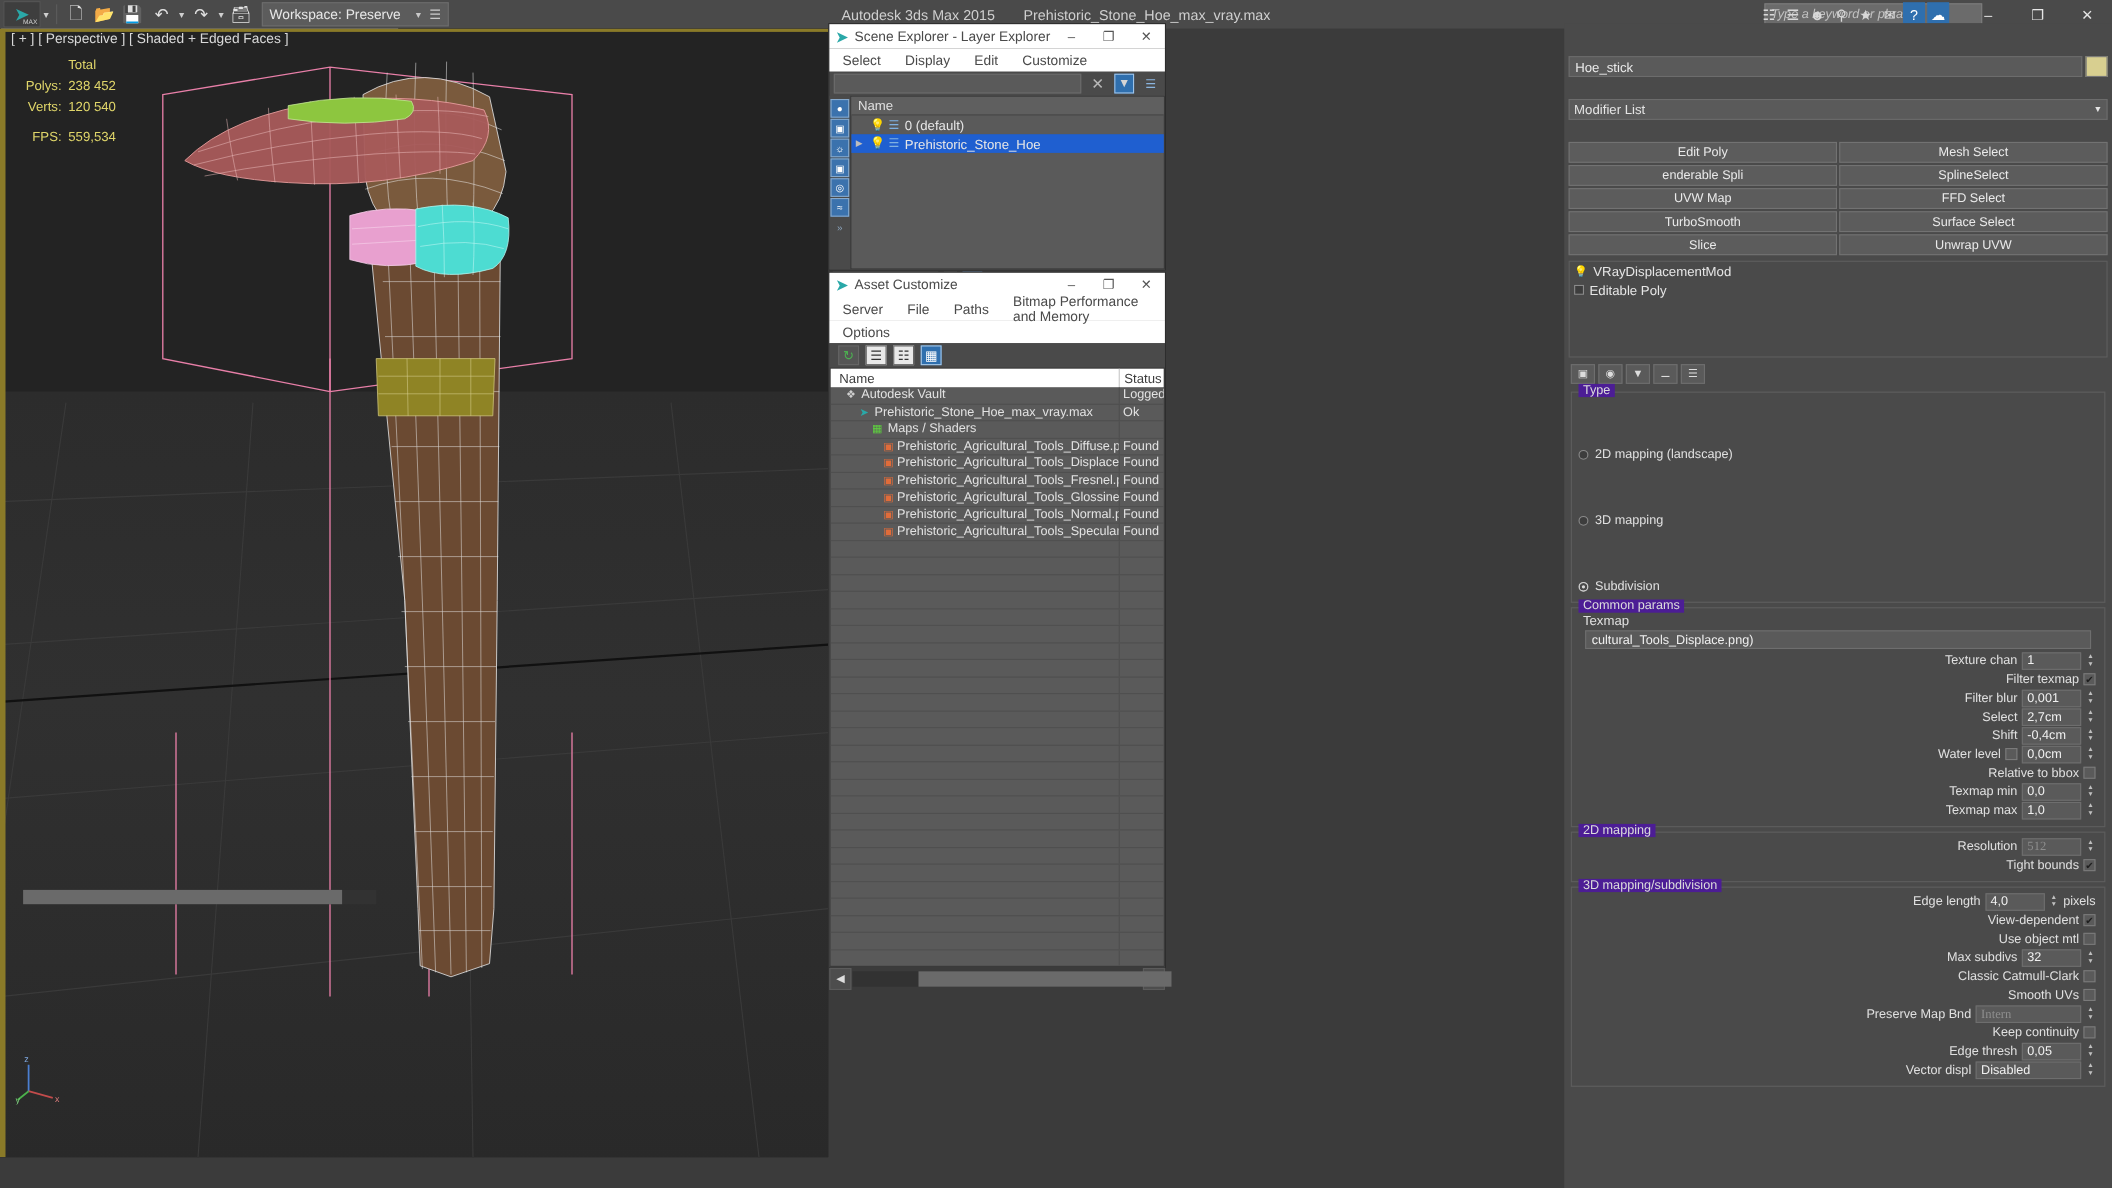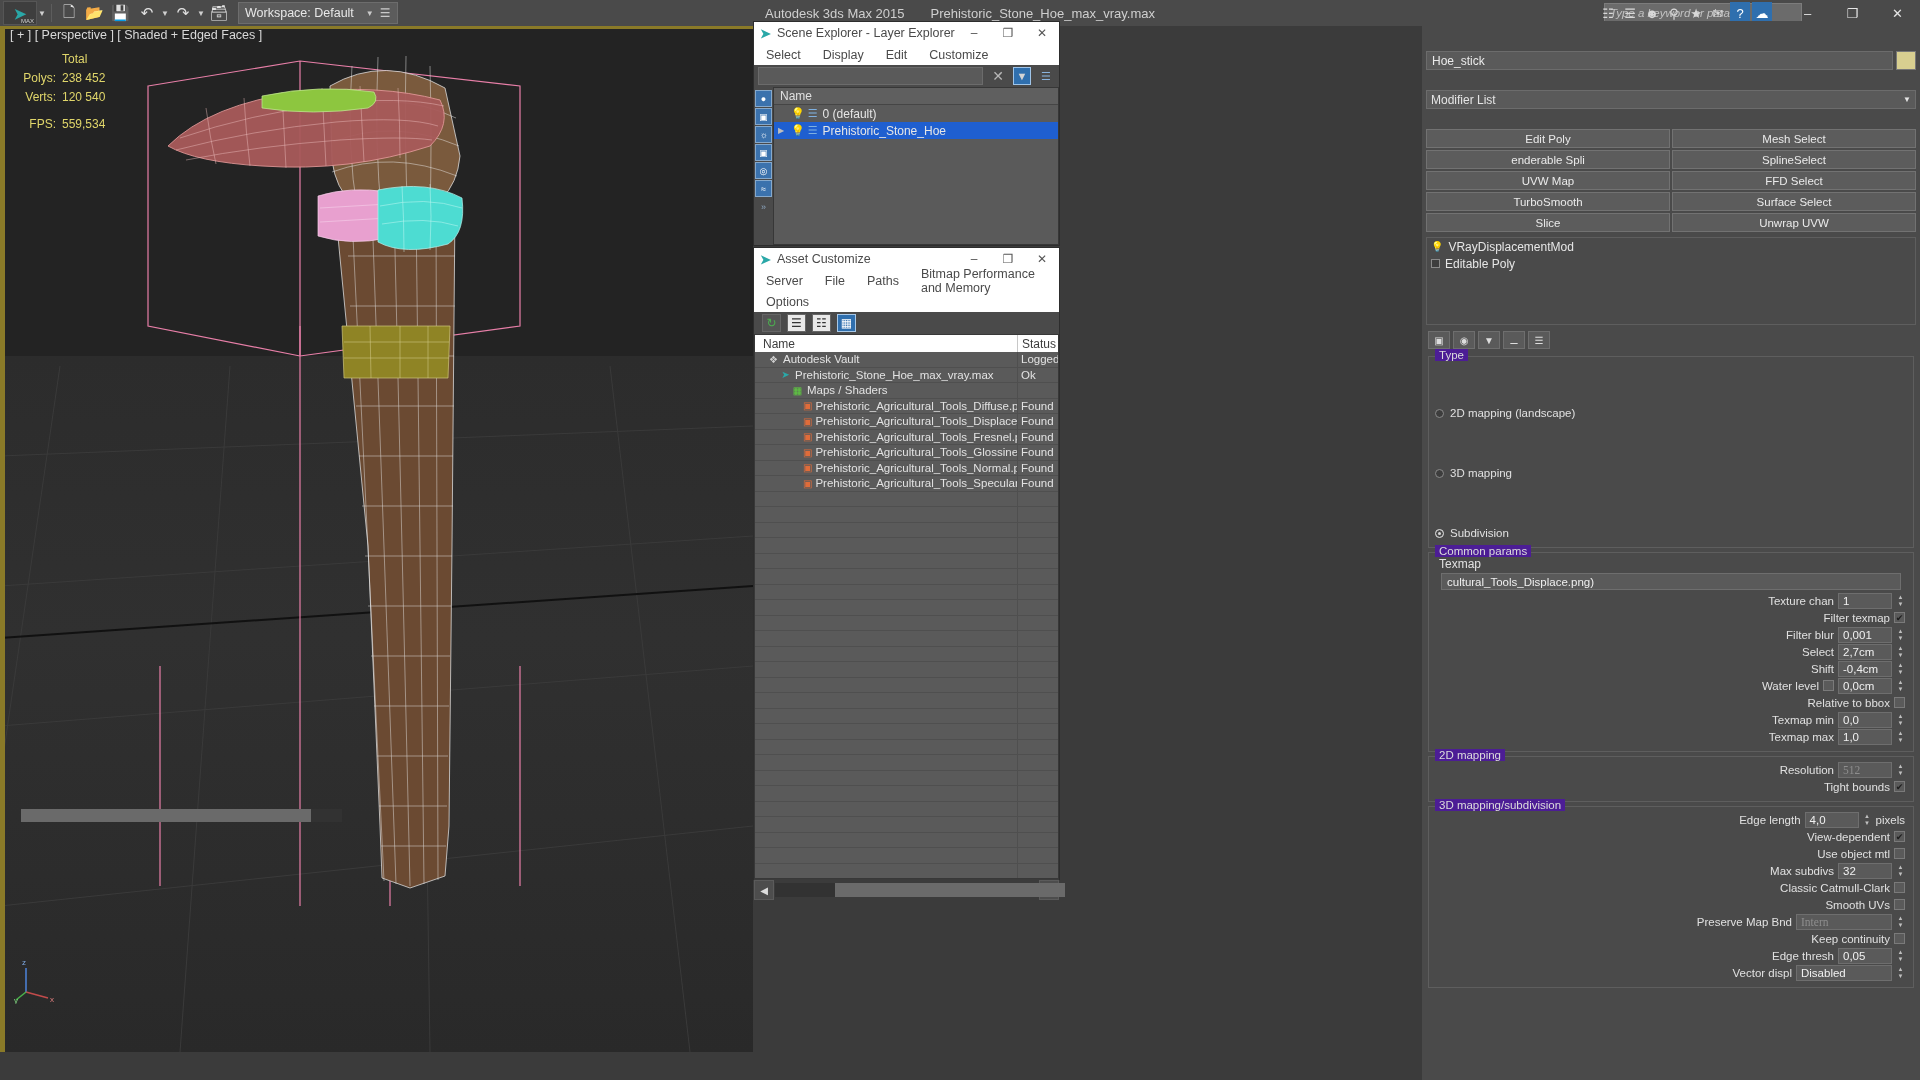--- a/index.html
+++ b/index.html
@@ -214,21 +214,21 @@
     <div class="tb-sep"></div>
     <div class="tb-btn">🗋</div>
     <div class="tb-btn">📂</div>
     <div class="tb-btn">💾</div>
     <div class="tb-btn">↶</div>
     <div class="tb-caret">▼</div>
     <div class="tb-btn">↷</div>
     <div class="tb-caret">▼</div>
     <div class="tb-btn">🗃</div>
     <div class="workspace">
-      <span>Workspace: Default</span>
+      <span>Workspace: Preserve</span>
       <span class="ws-caret">▼</span>
       <span class="ws-bars">☰</span>
     </div>
 
     <div class="app-title">
       <span>Autodesk 3ds Max  2015</span>
       <span>Prehistoric_Stone_Hoe_max_vray.max</span>
     </div>
 
     <div class="search-box">

